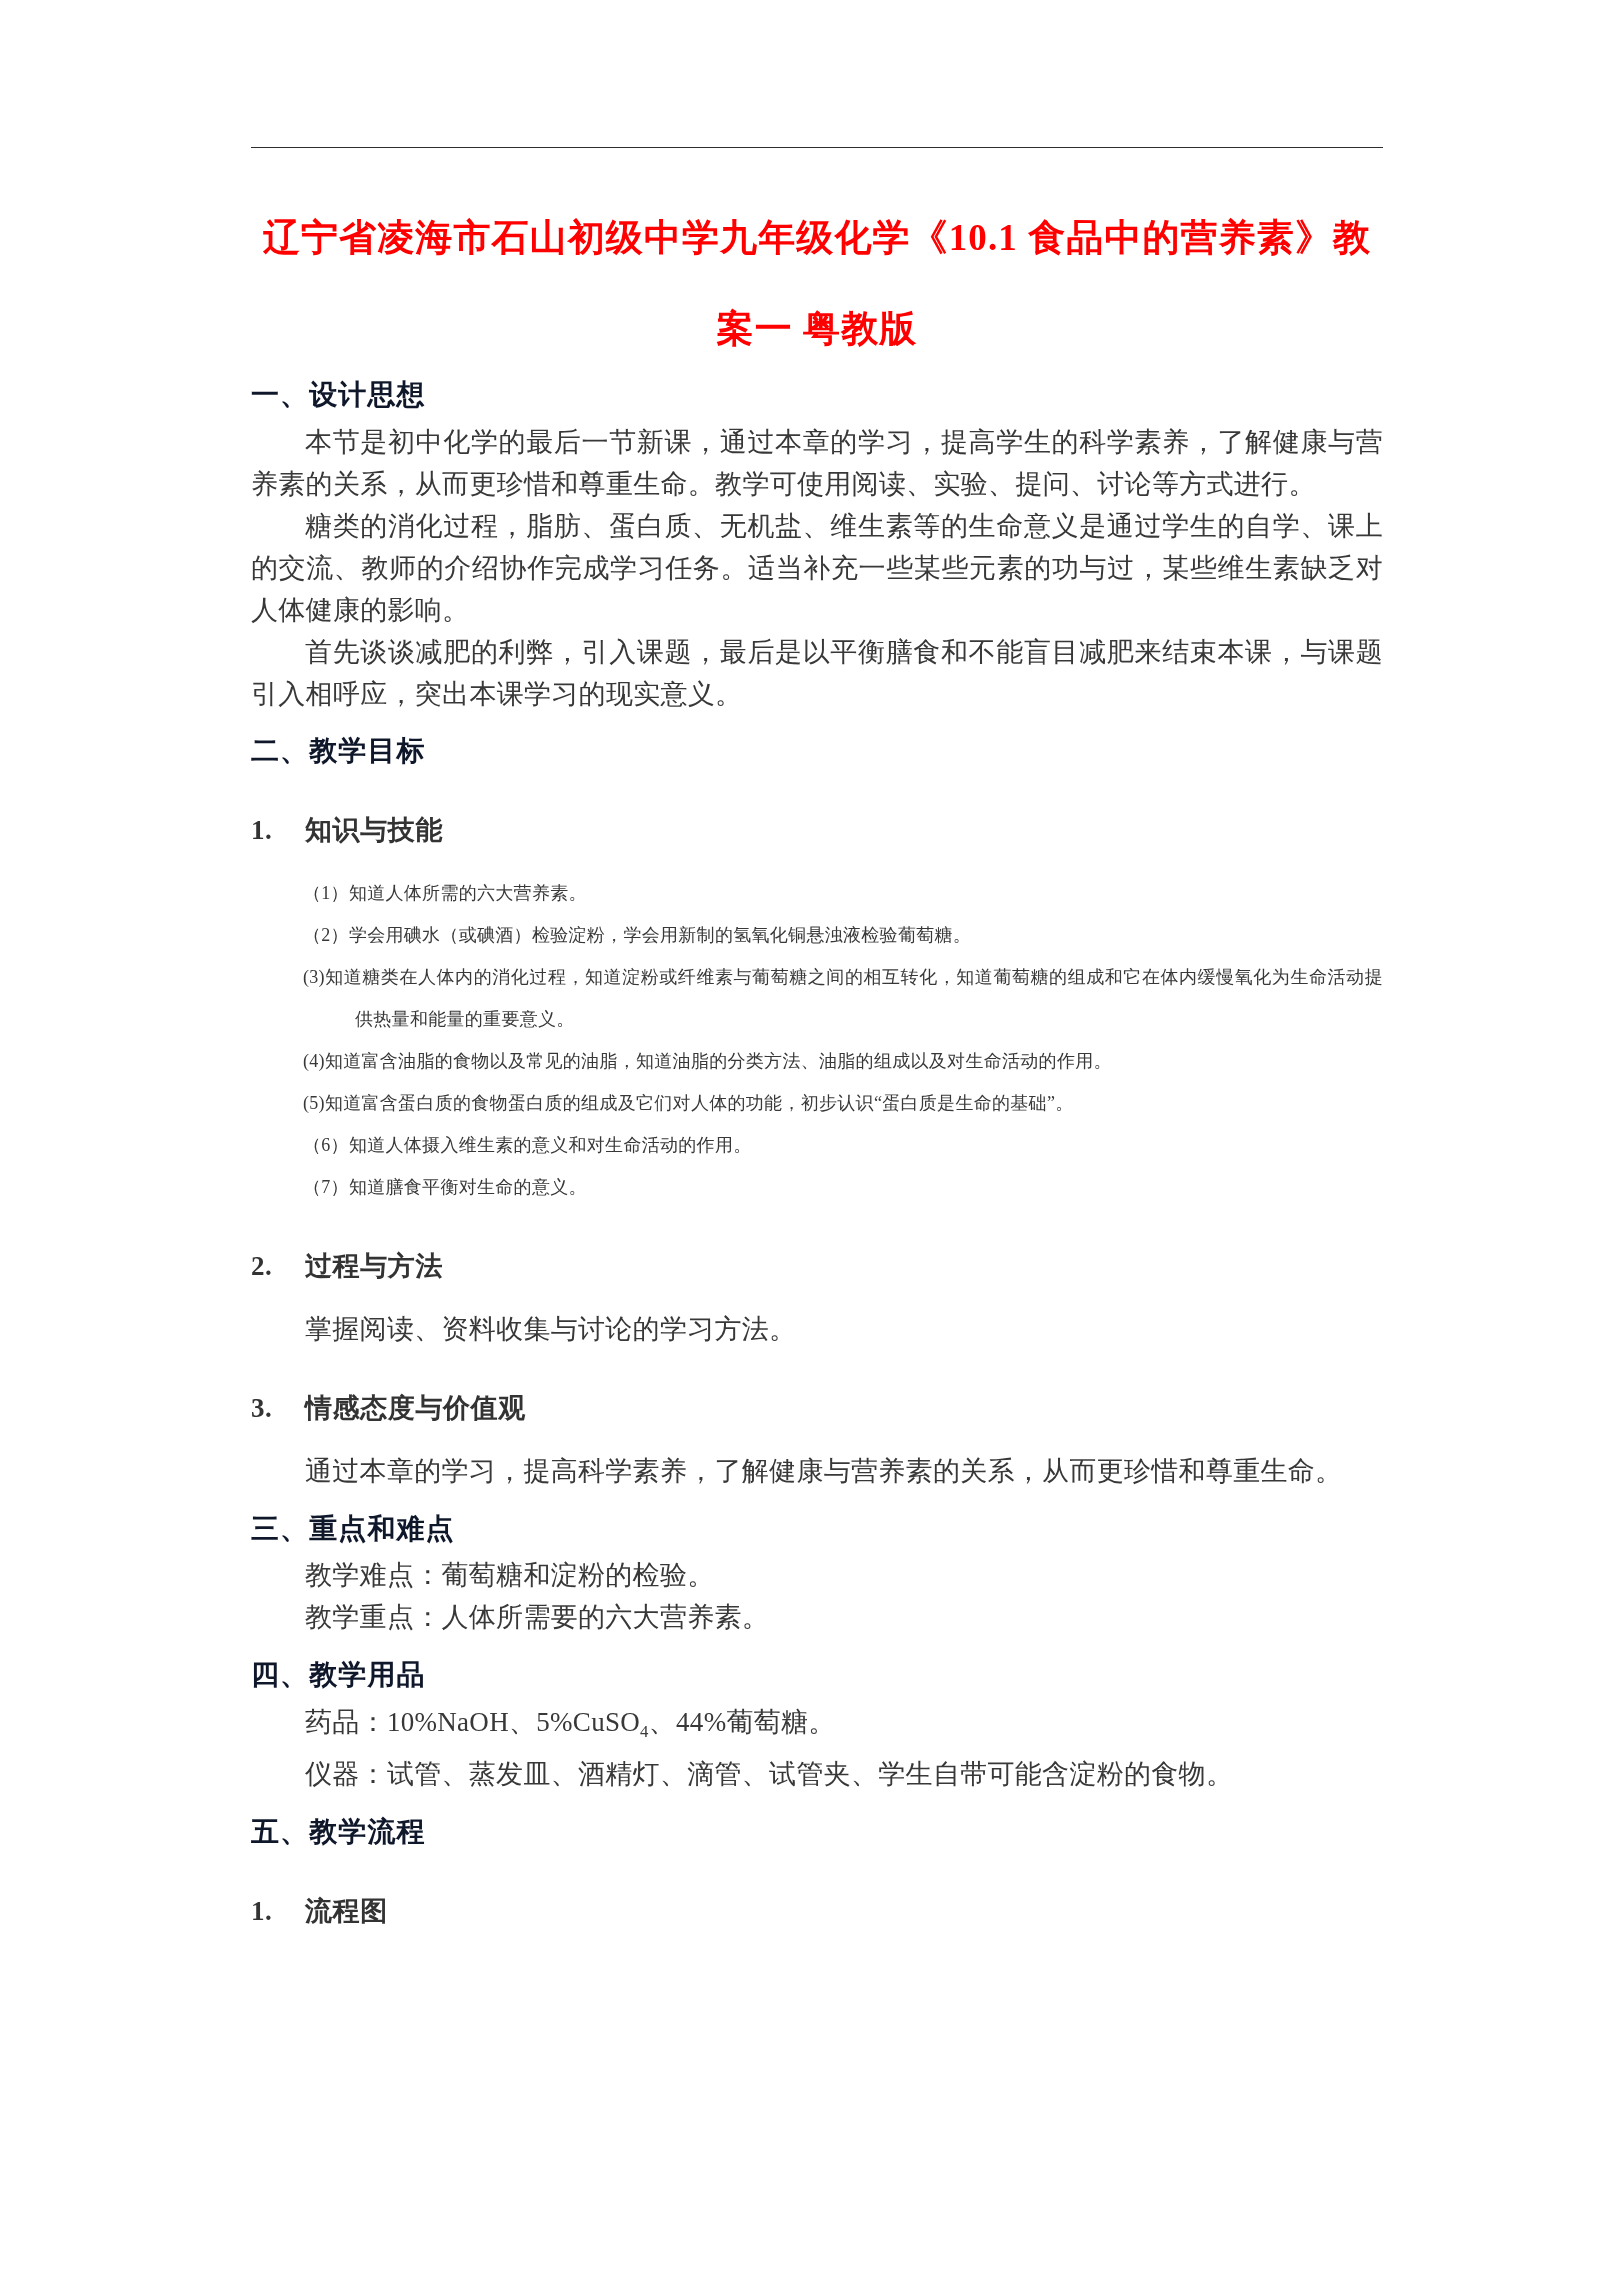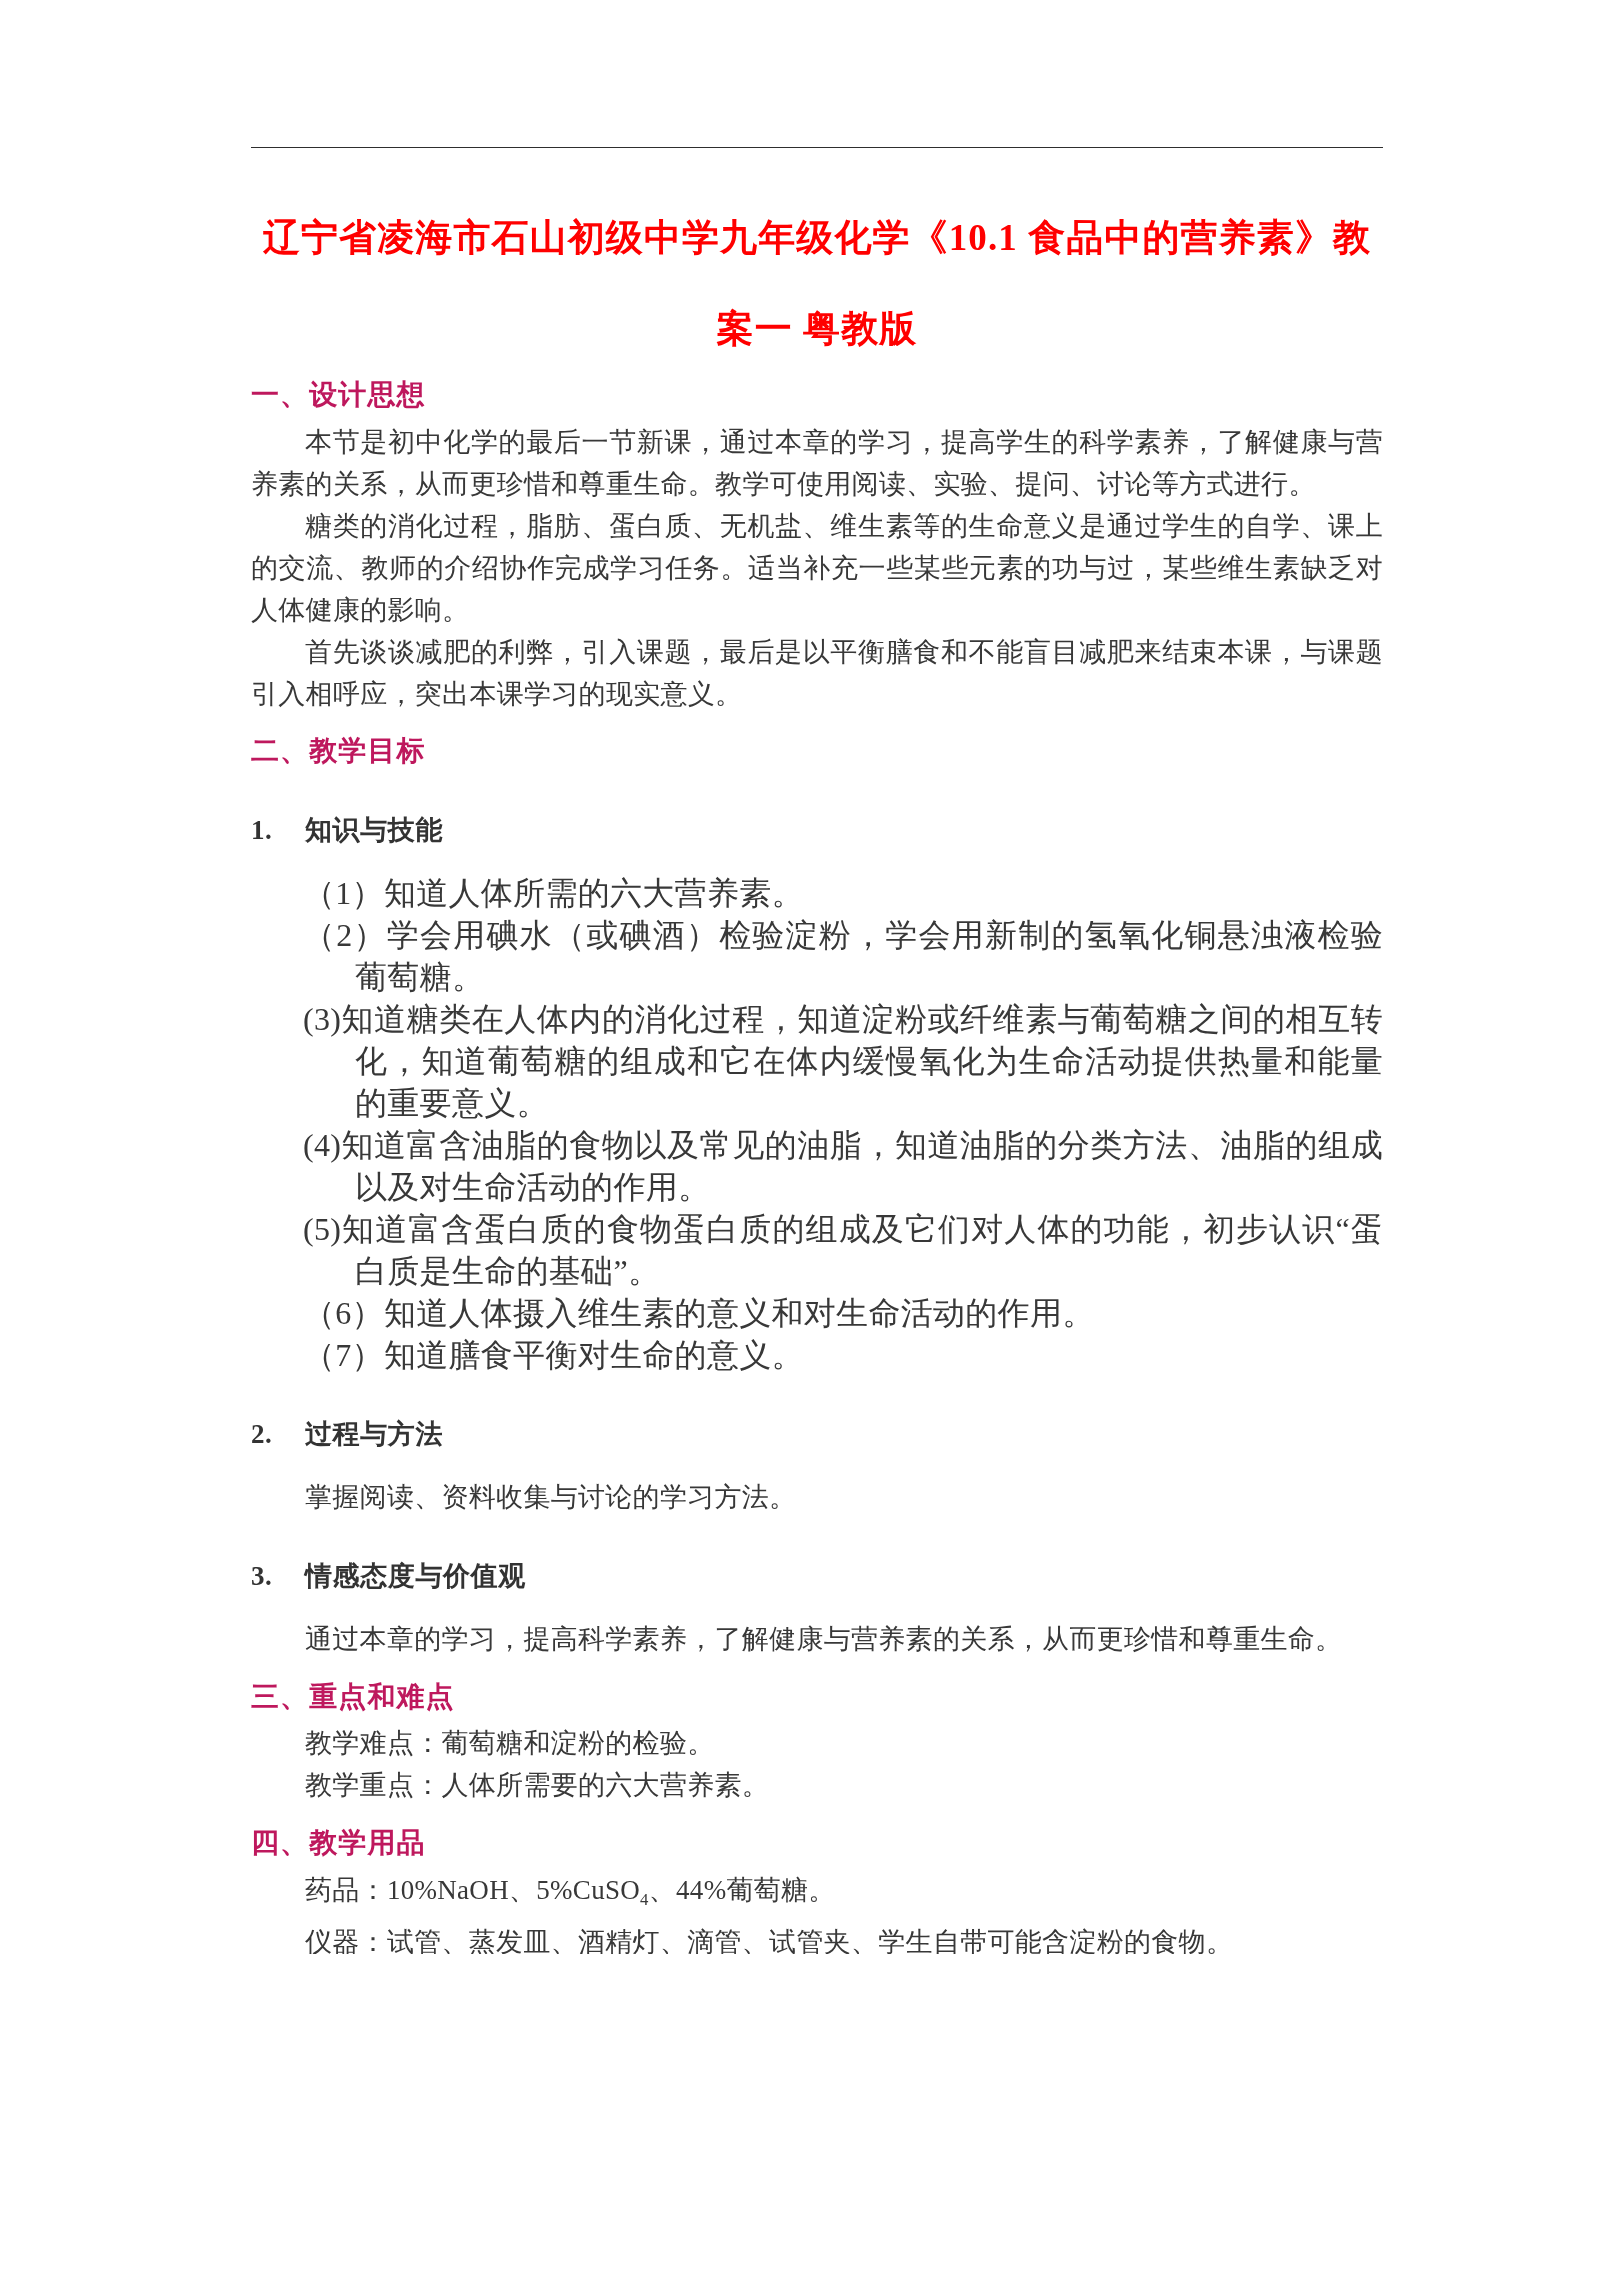--- a/index.html
+++ b/index.html
@@ -28,21 +28,21 @@
     text-align: center;
     color: #ff0000;
     font-weight: bold;
     font-size: 37px;
     line-height: 91px;
     letter-spacing: 1.1px;
   }
   .h1 {
     font-size: 28px;
     font-weight: bold;
-    color: #be185d;
+    color: #0f172a;
     line-height: 42px;
     margin-top: 15.7px;
     margin-bottom: 4.5px;
     letter-spacing: 1.1px;
   }
   .h1-first { margin-top: 0; }
   .para {
     font-size: 27px;
     line-height: 42px;
     text-align: justify;
@@ -54,21 +54,21 @@
     font-size: 27px;
     font-weight: bold;
     color: #333333;
     line-height: 42px;
     margin-top: 37px;
     margin-bottom: 21px;
     letter-spacing: 0.6px;
   }
   .hnum .num { width: 54px; flex: 0 0 54px; }
   .list {
-    font-size: 32px;
+    font-size: 18px;
     line-height: 42px;
     text-align: justify;
     letter-spacing: 0.3px;
   }
   .list .li {
     padding-left: 104px;
     text-indent: -52px;
   }
   sub { font-size: 0.62em; }
   .footer {

